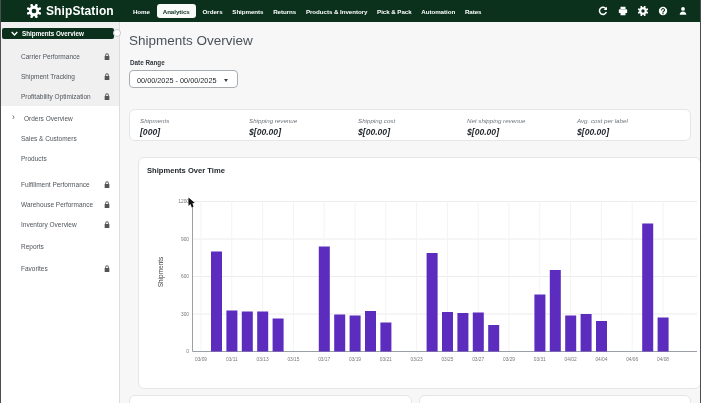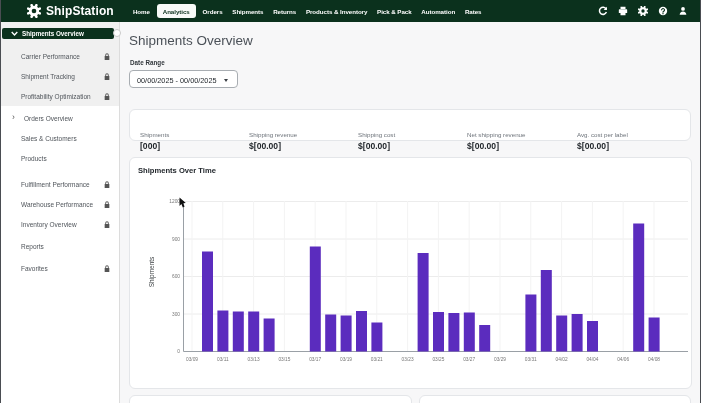--- a/index.html
+++ b/index.html
@@ -24,24 +24,24 @@
 .lock { position:absolute; left:104px; width:6px; height:7px; }
 .chev { position:absolute; left:12px; font-size:8.5px; color:#555; line-height:8px; }
 
 #h1 { position:absolute; left:129px; top:33px; font-size:13.5px; color:#4b5158; }
 #dr-label { position:absolute; left:130px; top:59px; font-size:6.3px; font-weight:bold; color:#33383d; }
 #dr-box { position:absolute; left:129px; top:70px; width:109px; height:18px; background:#fff; border:1px solid #a8adb2; border-radius:4px; }
 #dr-text { position:absolute; left:7px; top:5px; font-size:7.3px; color:#23282d;text-align:center; }
 #dr-caret { position:absolute; right:9px; top:7.5px; width:0; height:0; border-left:2.8px solid transparent; border-right:2.8px solid transparent; border-top:3.6px solid #3a3f44; }
 .card { position:absolute; background:#fff; border:1px solid #e4e6e9; border-radius:6px; }
 #stats { left:129px; top:109px; width:562px; height:32px; }
-.stat { position:absolute; top:16px; }
+.stat { position:absolute; top:2px;font-style:italic; }
 .stat .lab { font-size:6.2px; color:#6d737a; margin-top:5px; }
 .stat .val { font-size:8.6px; font-weight:bold; color:#23282d; margin-top:3px; }
-#chartcard { left:129px; top:157px; width:563px; height:232px;padding-left:36px; }
+#chartcard { left:138px; top:157px; width:563px; height:232px;padding-left:36px; }
 #charttitle { position:absolute; left:8px; top:8px; font-size:7.6px; font-weight:bold; color:#23282d; }
 #bcard1 { left:129px; top:395px; width:283px; height:20px; }
 #bcard2 { left:419px; top:395px; width:272px; height:20px; }
 </style>
 </head>
 <body>
 <div id="page">
   <div style="position:absolute;left:0;top:0;width:1px;height:403px;background:#4a4d52;z-index:99;"></div>
   <div style="position:absolute;left:700px;top:0;width:1px;height:403px;background:#4a4d52;z-index:99;"></div>
 

